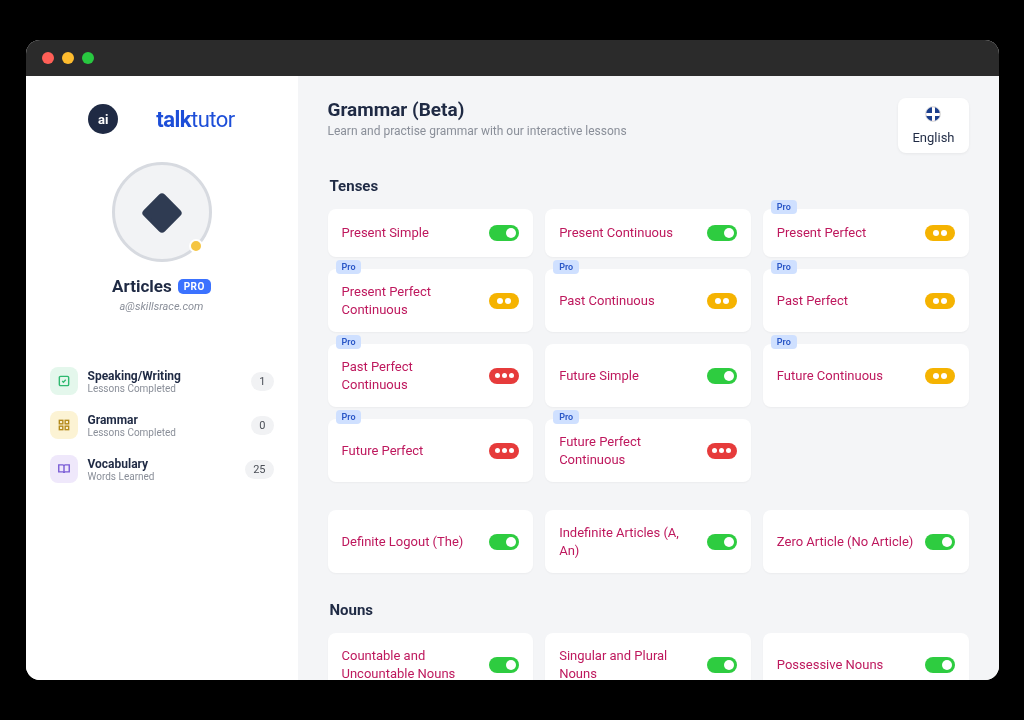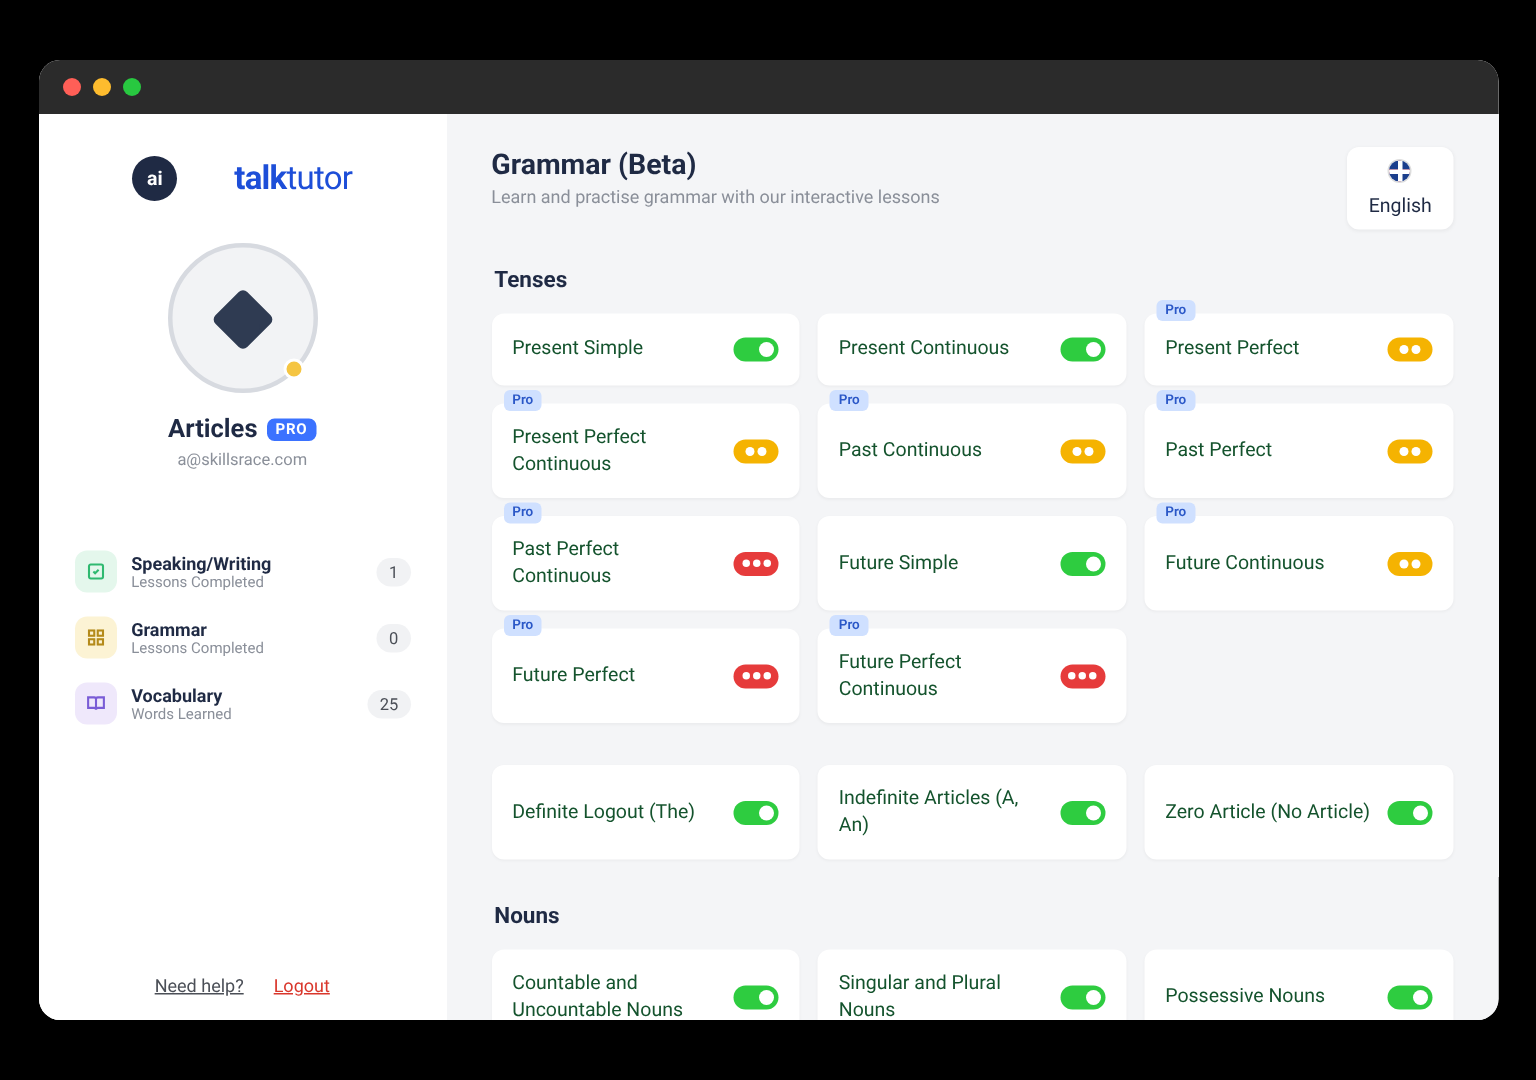--- a/index.html
+++ b/index.html
@@ -83,21 +83,21 @@
   }
   .grad-cap::after{
     content:"";position:absolute;left:50%;bottom:-2px;transform:translateX(-50%);
     width:22px;height:12px;background:#2f3b52;border-radius:0 0 10px 10px;
   }
   .status-dot{position:absolute;right:6px;bottom:6px;width:14px;height:14px;border-radius:50%;background:#f5c542;border:2px solid #fff;}
 
   .uname-row{display:flex;align-items:center;gap:6px;}
   .uname{font-weight:700;color:#1f2a44;font-size:17px;}
   .pro-badge{background:#3b72ff;color:#fff;font-size:10px;font-weight:700;padding:2px 6px;border-radius:5px;letter-spacing:.5px;}
-  .uemail{color:#8a8f99;font-size:11px;margin-top:4px;}
+  .uemail{color:#8a8f99;font-size:11px;margin-top:4px;font-style:italic;}
 
   .stats{width:100%;padding:0 24px;margin-top:46px;}
   .stat-row{display:flex;align-items:center;gap:10px;padding:8px 0;}
   .stat-icon{width:28px;height:28px;border-radius:8px;display:flex;align-items:center;justify-content:center;flex-shrink:0;}
   .si-green{background:#e4f7ec;color:#2fb970;}
   .si-yellow{background:#fcf3d4;color:#b48a1a;}
   .si-purple{background:#efe8fb;color:#7a5cd6;}
   .stat-text{flex:1;}
   .stat-title{font-size:12px;font-weight:700;color:#1f2a44;}
   .stat-sub{font-size:10px;color:#8a8f99;}
@@ -123,21 +123,21 @@
   .flag::before{content:"";position:absolute;inset:0;background:
     linear-gradient(#fff,#fff) center/100% 3px no-repeat,
     linear-gradient(#fff,#fff) center/3px 100% no-repeat,
     linear-gradient(#ce1124,#ce1124) center/100% 2px no-repeat,
     linear-gradient(#ce1124,#ce1124) center/2px 100% no-repeat,
     #1b3e8c;}
 
   .section-title{font-size:15px;font-weight:700;color:#1f2a44;margin:8px 0 14px 2px;}
   .grid{display:grid;grid-template-columns:repeat(3,1fr);gap:12px;margin-bottom:28px;}
   .card{background:#fff;border-radius:8px;padding:14px 14px;position:relative;display:flex;align-items:center;justify-content:space-between;min-height:48px;box-shadow:0 1px 2px rgba(0,0,0,0.04);cursor:pointer;}
-  .card-title{font-size:13px;color:#14532d;line-height:1.35;padding-right:8px;}
+  .card-title{font-size:13px;color:#be185d;line-height:1.35;padding-right:8px;}
   .pro-tag{position:absolute;top:-9px;left:8px;background:#cfe0ff;color:#2a57c7;font-size:9px;font-weight:600;padding:2px 6px;border-radius:4px;}
 
   .toggle{width:30px;height:16px;border-radius:10px;position:relative;flex-shrink:0;display:flex;align-items:center;}
   .toggle .knob{width:10px;height:10px;border-radius:50%;background:#fff;position:absolute;}
   .toggle.green{background:#2ecc40;} .toggle.green .knob{right:3px;}
   .toggle.yellow{background:#f5b301;justify-content:center;gap:2px;}
   .toggle.yellow .kd{width:6px;height:6px;border-radius:50%;background:#fff;}
   .toggle.red{background:#e63b3b;justify-content:center;gap:2px;}
   .toggle.red .kd{width:5px;height:5px;border-radius:50%;background:#fff;}
 
@@ -210,24 +210,20 @@
               </svg>
           </div>
           <div class="stat-text">
             <div class="stat-title">Vocabulary</div>
             <div class="stat-sub">Words Learned</div>
           </div>
           <div class="stat-count">25</div>
         </div>
       </div>
 
-      <div class="sidebar-bottom">
-        <a class="help-link">Need help?</a>
-        <a class="logout-link">Logout</a>
-      </div>
     </aside>
 
     <main class="main">
       <div class="header">
         <div>
           <div class="h-title">Grammar (Beta)</div>
           <div class="h-sub">Learn and practise grammar with our interactive lessons</div>
         </div>
         <div class="lang-pill">
           <span class="flag"></span>

